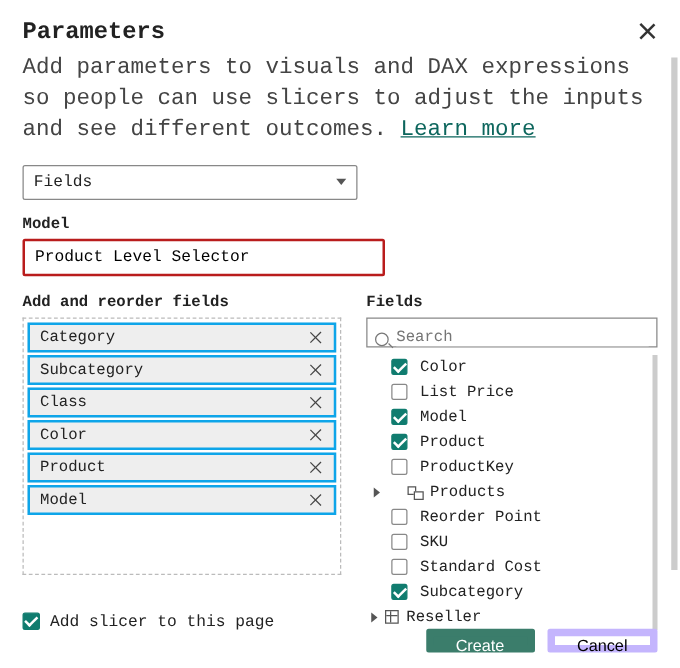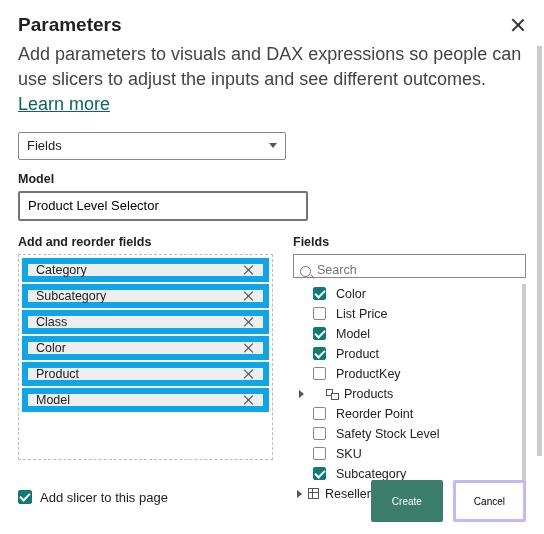--- a/index.html
+++ b/index.html
@@ -1,34 +1,34 @@
 <!DOCTYPE html>
 <html><head>
   <meta charset="utf-8">
   <style>
     * { box-sizing: border-box; margin: 0; padding: 0; }
     body { font-family: "Segoe UI", Arial, sans-serif; font-size: 13px; color: #222; width: 544px; height: 534px; position: relative; background: #fff; }
-    .dialog { padding: 14px 18px 0 18px; }
+    .dialog { padding: 14px 18px 0 18px; font-family: Liberation Mono, monospace; }
     .titlebar { display: flex; justify-content: space-between; align-items: center; margin-bottom: 6px; }
     .titlebar h1 { font-size: 19px; font-weight: 600; }
     .close-x { width: 16px; height: 16px; position: relative; cursor: pointer; }
     .close-x::before, .close-x::after { content:""; position:absolute; left:7px; top:0; width:1.5px; height:16px; background:#333; }
     .close-x::before { transform: rotate(45deg); }
     .close-x::after  { transform: rotate(-45deg); }
     .intro { font-size: 18px; color: #444; line-height: 1.4; margin-bottom: 14px; }
     .intro a { color: #0d665d; text-decoration: underline; }
     .label { font-size: 12.5px; font-weight: 600; margin-bottom: 5px; display:block; }
     .select-box { width: 268px; height: 28px; border: 1px solid #888; border-radius: 2px; display:flex; align-items:center; justify-content:space-between; padding: 0 8px; margin-bottom: 12px; cursor:pointer; background:#fff; }
     .chev-down { width:0; height:0; border-left:4px solid transparent; border-right:4px solid transparent; border-top:5px solid #555; }
-    .name-input { width: 290px; height: 30px; border: 2px solid #737373; border-radius: 2px; padding: 0 8px; font-size: 13px; margin-bottom: 14px; font-family:inherit; }
+    .name-input { width: 290px; height: 30px; border: 2px solid #b91c1c; border-radius: 2px; padding: 0 8px; font-size: 13px; margin-bottom: 14px; font-family:inherit; }
     .cols { display:flex; gap: 20px; }
     .col-left { width: 255px; }
     .col-right { flex: 1; }
     .reorder-box { border: 1px dashed #bbb; min-height: 206px; padding: 3px; }
-    .reorder-item { background: #eee; border:6px solid #0ea5e9; height: 24px; margin-bottom: 2px; display:flex; align-items:center; justify-content:space-between; padding:0 8px; cursor:grab; font-size:12.5px; }
+    .reorder-item { background: #eee; border:2px solid #0ea5e9; height: 24px; margin-bottom: 2px; display:flex; align-items:center; justify-content:space-between; padding:0 8px; cursor:grab; font-size:12.5px; }
     .remove-x { width:12px; height:12px; position:relative; cursor:pointer; }
     .remove-x::before, .remove-x::after { content:""; position:absolute; left:5px; top:0; width:1.3px; height:12px; background:#444; }
     .remove-x::before { transform: rotate(45deg); }
     .remove-x::after  { transform: rotate(-45deg); }
     .addslicer { margin-top: 30px; display:flex; align-items:center; gap:8px; }
     .cb { width:14px; height:14px; border:1px solid #888; border-radius:2px; display:inline-flex; align-items:center; justify-content:center; cursor:pointer; flex-shrink:0; }
     .cb.checked { background:#107c6f; border-color:#107c6f; }
     .cb.checked::after { content:""; width:4px; height:8px; border:solid #fff; border-width:0 2px 2px 0; transform:rotate(45deg); margin-top:-2px; }
     .searchbox { border:1px solid #888; height:24px; display:flex; align-items:flex-end; gap:6px; padding:0 6px; margin-bottom:6px; }
     .search-icon { width:11px; height:11px; border:1.3px solid #777; border-radius:50%; position:relative; }
@@ -40,21 +40,21 @@
     .field-row.checked .cb { background:#107c6f; border-color:#107c6f; }
     .group-row { display:flex; align-items:center; gap:6px; height:20px; font-size:12.5px; padding-left:4px; }
     .chev-right { width:0; height:0; border-top:4px solid transparent; border-bottom:4px solid transparent; border-left:5px solid #555; display:inline-block; }
     .table-icon { width:11px; height:11px; border:1.2px solid #555; position:relative; display:inline-block; }
     .table-icon::before { content:""; position:absolute; top:3px; left:0; right:0; height:1px; background:#555; }
     .table-icon::after { content:""; position:absolute; left:3px; top:0; bottom:0; width:1px; background:#555; }
     .subtable-icon { width:12px; height:10px; position:relative; display:inline-block; }
     .subtable-icon::before { content:""; position:absolute; left:0; top:0; width:5px; height:5px; border:1px solid #555; }
     .subtable-icon::after { content:""; position:absolute; left:5px; top:4px; width:6px; height:5px; border:1px solid #555; background:#fff; }
     .footer { position:absolute; bottom:12px; right:18px; display:flex; gap:10px; }
-    .btn { height:42px; padding:0 18px; border-radius:2px; font-size:10px; cursor:pointer; border:3px solid #c4b5fd; background:#fff; }
+    .btn { height:19px; padding:0 18px; border-radius:2px; font-size:13px; cursor:pointer; border:6px solid #c4b5fd; background:#fff; }
     .btn.primary { background:#3b7d6b; color:#fff; border-color:#3b7d6b; }
     .scroll-edge { position:absolute; right:2px; top:46px; width:5px; height:410px; background:#ccc; }
   </style>
 </head>
 <body>
 
 <div class="scroll-edge"></div>
 
 <div class="dialog">
   <div class="titlebar">
@@ -139,25 +139,25 @@
             <span style="width:10px"></span>
             <span class="subtable-icon"></span>
             <span>Products</span>
           </div>
           <div class="field-row">
             <span class="cb"></span>
             <span>Reorder Point</span>
           </div>
           <div class="field-row">
             <span class="cb"></span>
-            <span>Safety Stock Level</span>
+            <span>SKU</span>
           </div>
           <div class="field-row">
             <span class="cb"></span>
-            <span>SKU</span>
+            <span>Standard Cost</span>
           </div>
           <div class="field-row checked">
             <span class="cb checked"></span>
             <span>Subcategory</span>
           </div>
           <div class="group-row">
             <span class="chev-right"></span>
             <span class="table-icon"></span>
             <span>Reseller</span>
           </div>

